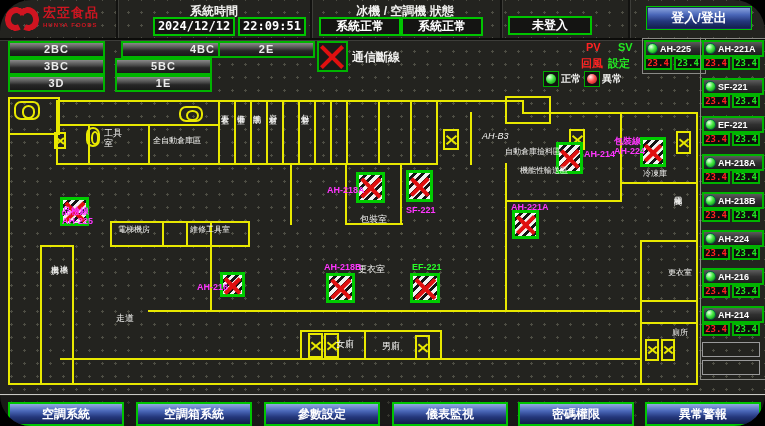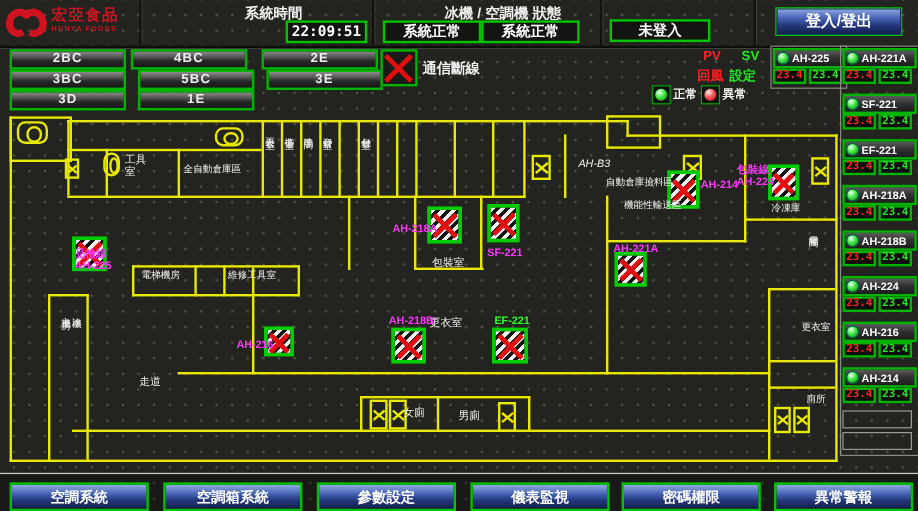--- a/index.html
+++ b/index.html
@@ -1,25 +1,25 @@
 <!DOCTYPE html>
 <html><head>
 <meta charset="utf-8">
 <style>
   html,body{margin:0;padding:0;background:#000;}
   .screen{position:relative;width:765px;height:426px;overflow:hidden;
     background-color:#23231f;
     background-image:radial-gradient(circle,#4e4e44 1px,transparent 1.4px);
     background-size:13px 13px;background-position:5px 6px;
-    font-family:"Liberation Sans",sans-serif;color:#fff;}
+    font-family:"Liberation Sans",sans-serif;color:#fff;border-radius:31px;}
   .abs{position:absolute;}
   
   .hdr-sep{position:absolute;top:0;height:38px;width:2px;background:#121210;border-right:1px solid #3d3d39;}
   .hdr-bottom{position:absolute;left:0;top:38px;width:765px;height:2px;background:#0c0c0a;border-bottom:1px solid #3d3d39;}
-  .hdr-label{position:absolute;font-size:12px;font-weight:bold;color:#f0f0ee;text-align:center;margin-left:14px;}
+  .hdr-label{position:absolute;font-size:12px;font-weight:bold;color:#f0f0ee;text-align:center;}
   .gbox{position:absolute;background:#141412;border:2px solid #00c400;color:#fff;
     font-size:12px;font-weight:bold;text-align:center;line-height:15px;
     font-family:"DejaVu Sans Mono",monospace;}
   .logo{position:absolute;left:5px;top:2px;width:110px;height:34px;display:flex;align-items:center;gap:4px;}
   .ring{width:22px;height:24px;border:6px solid #cf1420;border-radius:50%;box-sizing:border-box;}
   .ring.l{border-right-color:transparent;transform:rotate(18deg);margin-right:-14px;}
   .ring.r{border-left-color:transparent;transform:rotate(-18deg);}
   .logo-txt{display:flex;flex-direction:column;line-height:13px;}
   .logo-cn{color:#cf1420;font-size:13px;font-weight:bold;letter-spacing:1px;}
   .logo-en{color:#cf1420;font-size:6px;font-weight:bold;letter-spacing:1px;}
@@ -95,37 +95,37 @@
     </div>
   </div>
 
   <div class="hdr-sep" style="left:116px"></div>
   <div class="hdr-sep" style="left:310px"></div>
   <div class="hdr-sep" style="left:500px"></div>
   <div class="hdr-sep" style="left:628px"></div>
   <div class="hdr-bottom"></div>
 
   <div class="hdr-label" style="left:120px;top:3px;width:188px">系統時間</div>
+  <div class="gbox" style="left:153px;top:17px;width:78px;height:15px">2024/12/12</div>
   <div class="gbox" style="left:238px;top:17px;width:64px;height:15px">22:09:51</div>
 
   <div class="hdr-label" style="left:312px;top:3px;width:186px">冰機 / 空調機 狀態</div>
   <div class="gbox" style="left:319px;top:17px;width:78px;height:15px;font-family:'Liberation Sans',sans-serif">系統正常</div>
   <div class="gbox" style="left:401px;top:17px;width:78px;height:15px;font-family:'Liberation Sans',sans-serif">系統正常</div>
 
   <div class="gbox" style="left:508px;top:16px;width:80px;height:15px;font-family:Liberation Serif, serif">未登入</div>
 
   <div class="btn-blue" style="left:646px;top:6px;width:104px;height:22px;line-height:22px">登入/登出</div>
 
   <div class="abs" id="floor-grid" style="left:8px;top:41px;width:310px;height:50px">
       <div class="fbtn" style="left: 0px; top: 0px;">2BC</div>
-      <div class="fbtn" style="left: 101px; top: 0px;">4BC</div>
+      <div class="fbtn" style="left: 113px; top: 0px; padding-left: 33px;">4BC</div>
       <div class="fbtn" style="left: 210px; top: 0px;">2E</div>
       <div class="fbtn" style="left: 0px; top: 17px;">3BC</div>
       <div class="fbtn" style="left: 107px; top: 17px;">5BC</div>
-      <div class="fbtn" style="left: 214px; top: 17px;">3E</div>
       <div class="fbtn" style="left: 0px; top: 34px;">3D</div>
       <div class="fbtn" style="left: 107px; top: 34px;">1E</div>
     </div>
 
   <div class="commx">
     <div class="xr"></div>
       <div class="xr2"></div>
   </div>
   <div class="small-lbl wht" style="left:352px;top:49px;font-size:12px">通信斷線</div>
 

